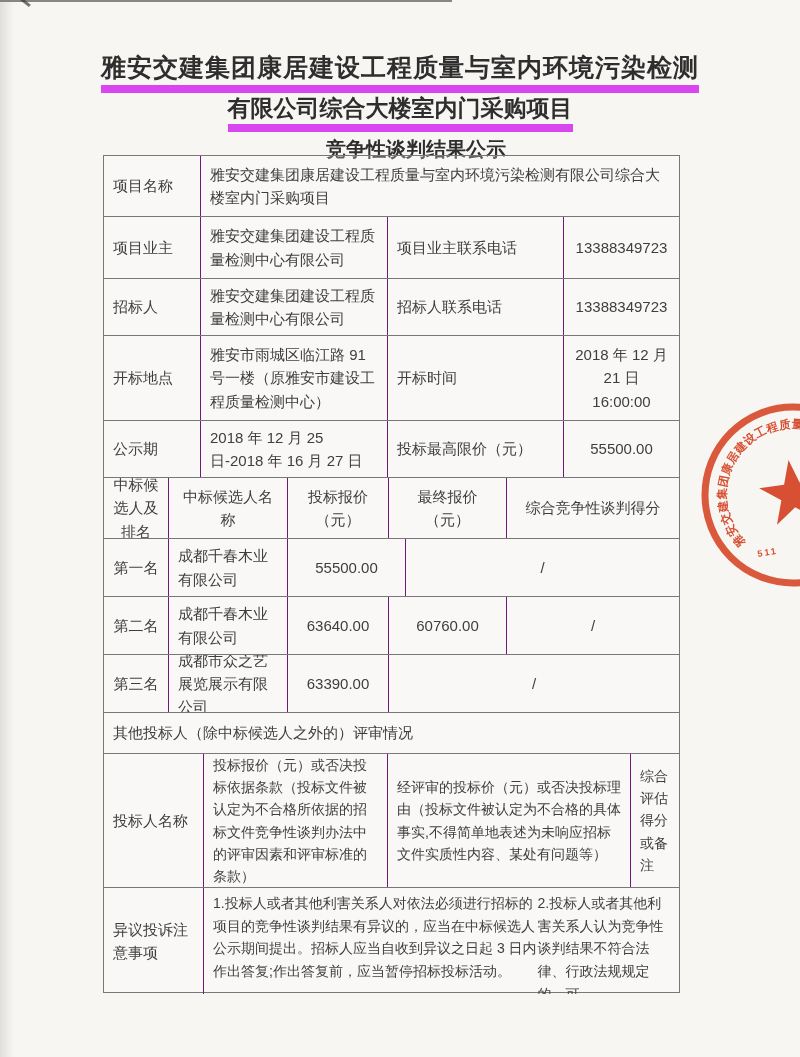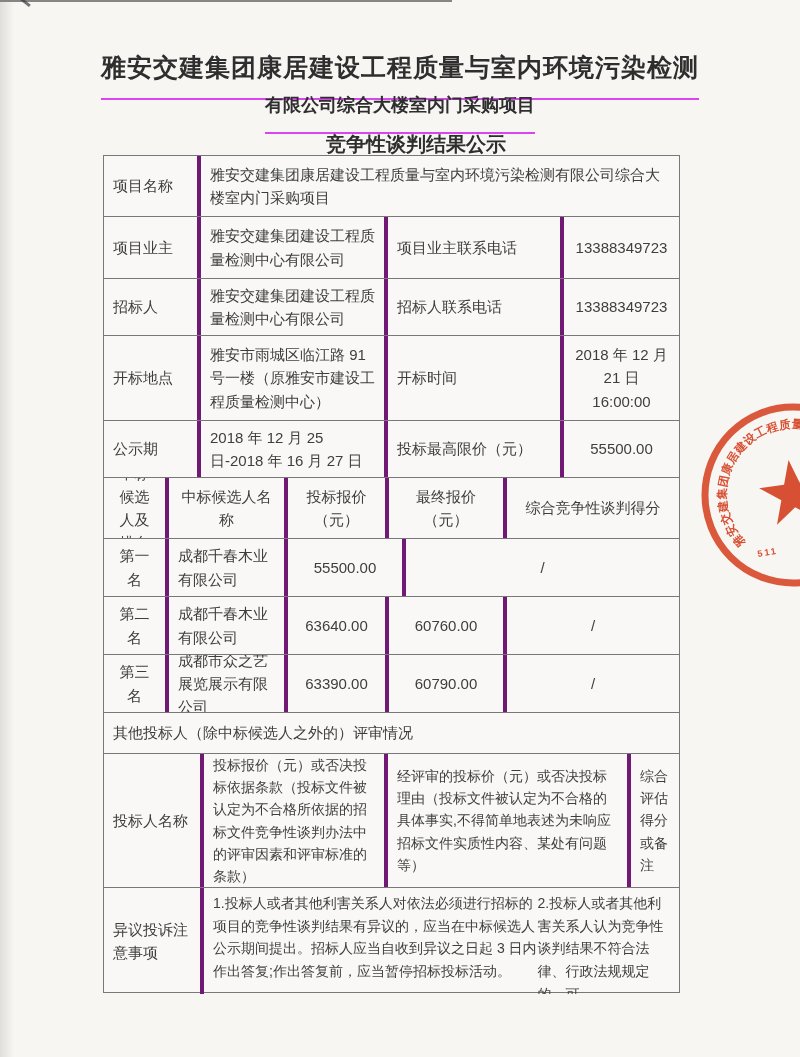--- a/index.html
+++ b/index.html
@@ -17,31 +17,31 @@
   .scan-topline { position:absolute; top:0; left:0; width:452px; height:2px;
     background:#2a2a2a; opacity:.55; }
   .scan-corner { position:absolute; top:1px; left:20px; width:11px; height:3px;
     background:#3a3a3a; opacity:.7; transform:rotate(38deg); }
   .scan-leftshade { position:absolute; top:0; left:0; width:14px; height:100%;
     background:linear-gradient(to right, rgba(120,118,112,.18), rgba(120,118,112,0)); }
 
   
   .titles { position:absolute; top:48px; left:0; width:800px; text-align:center; }
   .title-line { font-weight:bold; color:#2e2e2e; line-height:38px; }
-  .title-line .u { border-bottom:2px solid #d946ef; padding-bottom:17px; }
+  .title-line .u { border-bottom:8px solid #d946ef; padding-bottom:1px;font-family:Liberation Mono, monospace; }
   .title-line1 { font-size:25px; letter-spacing:1px; }
-  .title-line2 { font-size:18px; }
+  .title-line2 { font-size:23px; }
   .subtitle { font-size:20px; font-weight:bold; color:#2e2e2e; margin-top:5px; line-height:30px;margin-left:32px; }
 
   
   .tbl { position:absolute; left:103px; top:155px; width:577px; height:838px;
     border:1px solid #787878; background:rgba(255,255,255,.25); }
   .row { display:flex; border-bottom:1px solid #787878; }
   .row:last-child { border-bottom:none; }
-  .cell { border-right:4px solid #701a75; display:flex; align-items:center;
+  .cell { border-right:1px solid #701a75; display:flex; align-items:center;
     padding:4px 9px; font-size:15px; line-height:1.55; color:#3e3e3e; overflow:hidden; }
   .cell:last-child { border-right:none; }
   .c-center { justify-content:center; text-align:center; }
   .c-left { justify-content:flex-start; text-align:left; }
 
   
   .r1{height:61px}.r2{height:62px}.r3{height:57px}.r4{height:85px}.r5{height:57px}
   .r6{height:61px}.r7{height:58px}.r8{height:58px}.r9{height:58px}
   .r10{height:41px}.r11{height:134px}.r12{height:106px}
 
@@ -136,21 +136,20 @@
       <div class="cell cb2 c-left">成都千春木业有限公司</div>
       <div class="cell cb3 c-center">63640.00</div>
       <div class="cell cb4 c-center">60760.00</div>
       <div class="cell cb5 c-center">/</div>
     </div>
 
     <div class="row r9">
       <div class="cell cb1 c-center">第三名</div>
       <div class="cell cb2 c-left">成都市众之艺展览展示有限公司</div>
       <div class="cell cb3 c-center">63390.00</div>
-      <div class="cell cb4 c-center">60790.00</div>
       <div class="cell cb5 c-center">/</div>
     </div>
 
     <div class="row r10">
       <div class="cell c-left" style="flex:1">其他投标人（除中标候选人之外的）评审情况</div>
     </div>
 
     <div class="row r11">
       <div class="cell cc1 c-left">投标人名称</div>
       <div class="cell cc2 c-left small-wrap">投标报价（元）或否决投标依据条款（投标文件被认定为不合格所依据的招标文件竞争性谈判办法中的评审因素和评审标准的条款）</div>

